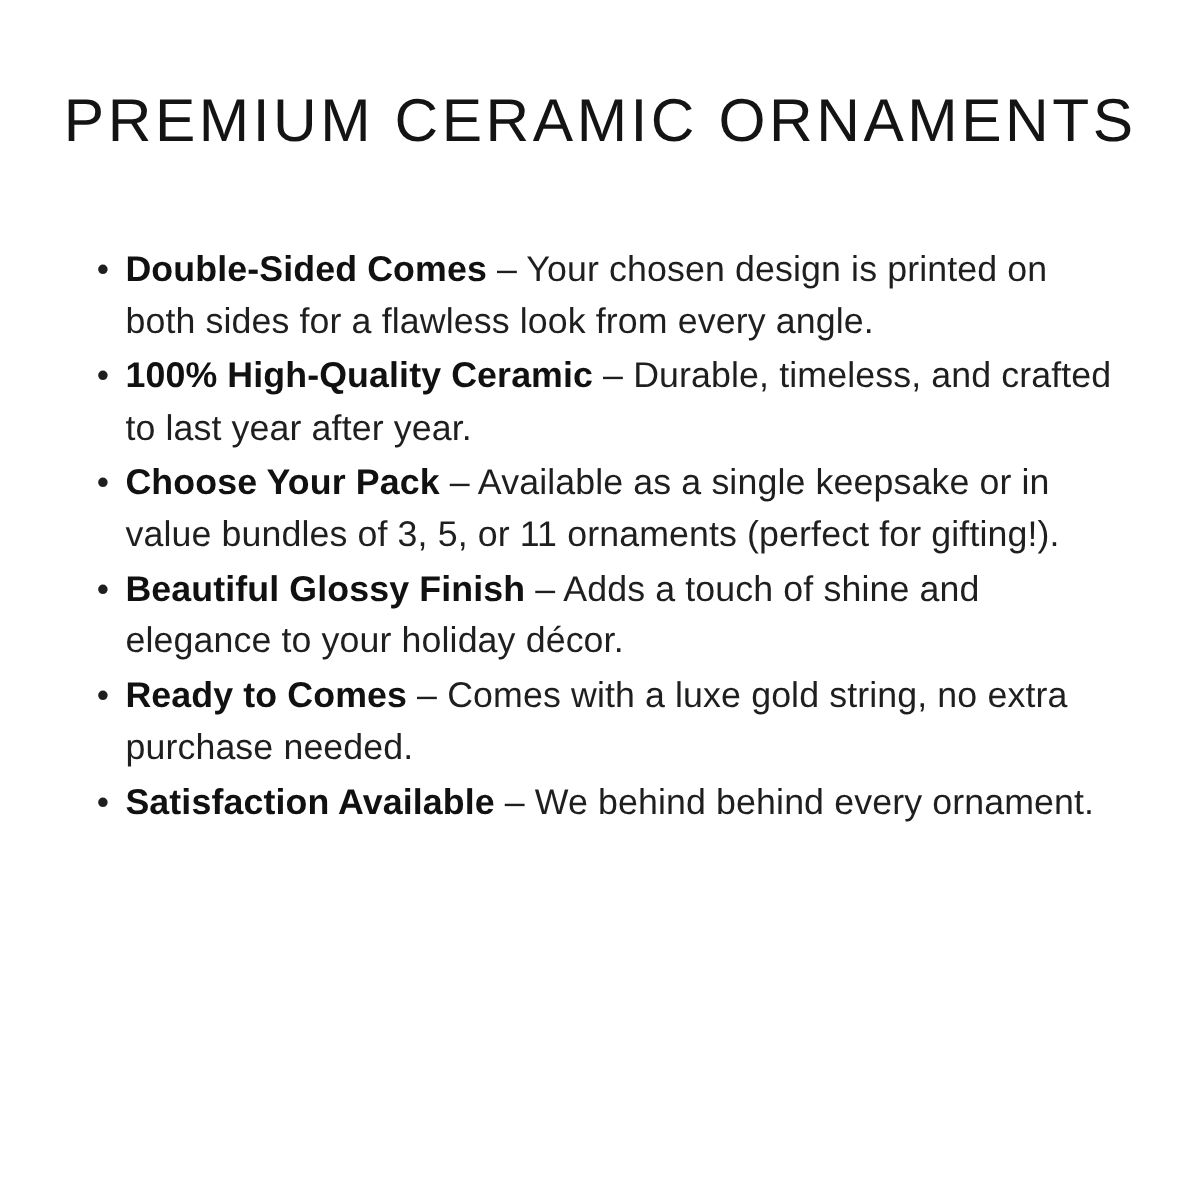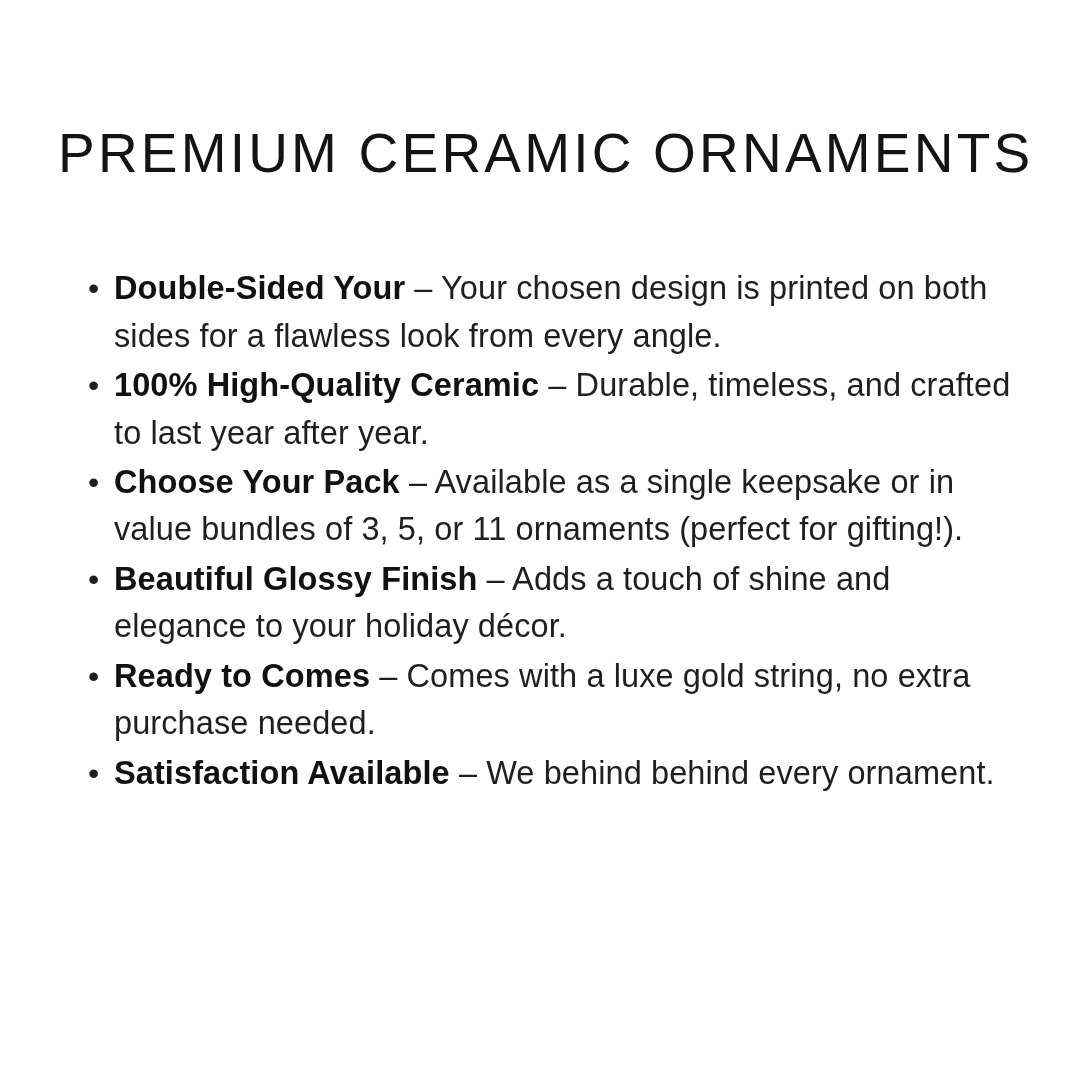--- a/index.html
+++ b/index.html
@@ -15,21 +15,20 @@
     overflow: hidden;
   }
   .page {
     position: relative;
     width: 1080px;
     height: 761px;
     box-sizing: border-box;
     padding: 58px 58px 20px 58px;
     display: flex;
     flex-direction: column;
-    margin-top: 44px;
   }
   .title {
     text-align: center;
     font-family: "Liberation Sans", sans-serif;
     font-weight: 400;
     font-size: 55px;
     letter-spacing: 3.2px;
     line-height: 1.15;
     color: #141414;
     margin: 20px 0 0 0;
@@ -81,21 +80,21 @@
 <body>
 
 <div class="page">
 
   <h1 class="title">PREMIUM CERAMIC ORNAMENTS</h1>
 
   <ul class="features">
 
     <li class="feature">
       <span class="bullet">•</span>
-      <span class="lead">Double-Sided Your</span><span class="rest"> – Your chosen design is printed on both sides for a flawless look from every angle.</span>
+      <span class="lead">Double-Sided Comes</span><span class="rest"> – Your chosen design is printed on both sides for a flawless look from every angle.</span>
     </li>
 
     <li class="feature">
       <span class="bullet">•</span>
       <span class="lead">100% High-Quality Ceramic</span><span class="rest"> – Durable, timeless, and crafted to last year after year.</span>
     </li>
 
     <li class="feature">
       <span class="bullet">•</span>
       <span class="lead">Choose Your Pack</span><span class="rest"> – Available as a single keepsake or in value bundles of 3, 5, or 11 ornaments (perfect for gifting!).</span>

